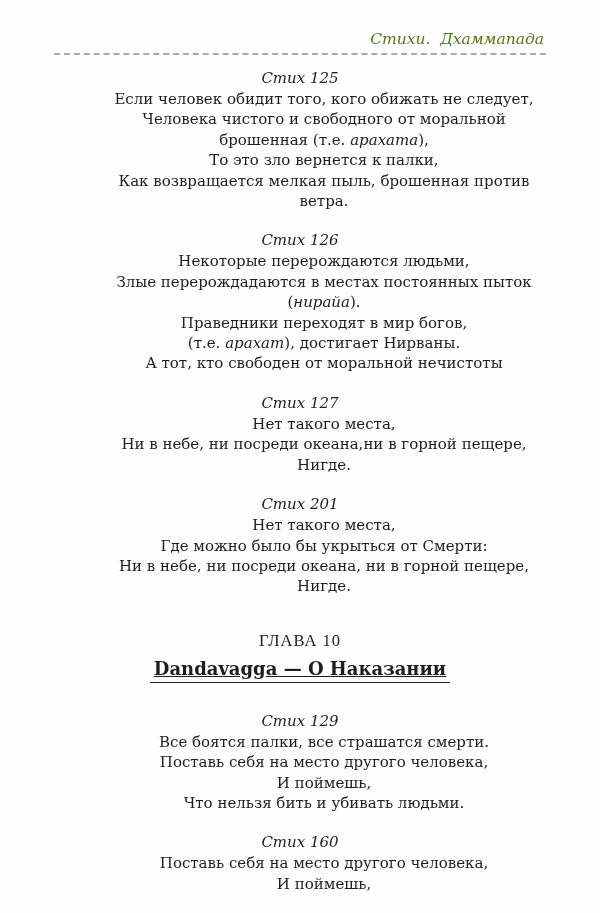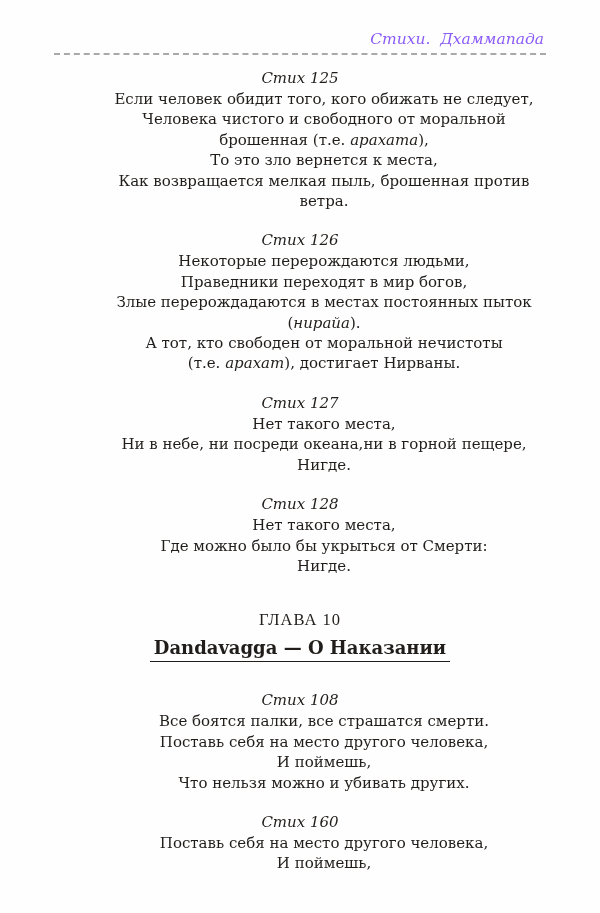--- a/index.html
+++ b/index.html
@@ -15,21 +15,21 @@
     margin: 0 auto;
     padding-top: 30px;
     text-align: center;
   }
   .running-header {
     text-align: right;
     font-style: italic;
     font-size: 15.5px;
     white-space: pre;
     padding-right: 2px;
-    color: #8b5cf6;
+    color: #4d7c0f;
   }
   .header-rule {
     border: none;
     border-top: 2px dashed #8d8d8d;
     opacity: .75;
     margin: 5px 0 13px 0;
     height: 0;
   }
   .verse { margin: 0 0 19px 0; }
   .verse-heading {
@@ -50,72 +50,74 @@
     letter-spacing: 1px;
     margin-bottom: 7px;
     font-family: Liberation Serif, serif;
   }
   .chapter-title {
     display: inline-block;
     font-size: 18px;
     font-weight: bold;
     border-bottom: 1.6px solid #201d1a;
     padding: 0 4px 3px 4px;
+    text-decoration: underline;
   }
 </style>
 </head>
 <body style="background: rgb(254, 254, 254); color: rgb(32, 29, 26);">
 
 <div class="page-inner">
 
   <div class="running-header">Стихи.  Дхаммапада</div>
   <hr class="header-rule">
 
   <div class="verse">
     <div class="verse-heading">Стих 125</div>
     <div class="line">Если человек обидит того, кого обижать не следует,</div>
     <div class="line"><span>Человека чистого и свободного от моральной брошенная (т.е. </span><em>арахата</em><span>),</span></div>
-    <div class="line">То это зло вернется к места,</div>
+    <div class="line">То это зло вернется к палки,</div>
     <div class="line">Как возвращается мелкая пыль, брошенная против ветра.</div>
   </div>
 
   <div class="verse">
     <div class="verse-heading">Стих 126</div>
     <div class="line">Некоторые перерождаются людьми,</div>
+    <div class="line"><span>Злые перерождадаются в местах постоянных пыток (</span><em>нирайа</em><span>).</span></div>
     <div class="line">Праведники переходят в мир богов,</div>
-    <div class="line"><span>Злые перерождадаются в местах постоянных пыток (</span><em>нирайа</em><span>).</span></div>
+    <div class="line"><span>(т.е. </span><em>арахат</em><span>), достигает Нирваны.</span></div>
     <div class="line">А тот, кто свободен от моральной нечистоты</div>
-    <div class="line"><span>(т.е. </span><em>арахат</em><span>), достигает Нирваны.</span></div>
   </div>
 
   <div class="verse">
     <div class="verse-heading">Стих 127</div>
     <div class="line">Нет такого места,</div>
     <div class="line">Ни в небе, ни посреди океана,ни в горной пещере,</div>
     <div class="line">Нигде.</div>
   </div>
 
   <div class="verse">
-    <div class="verse-heading">Стих 128</div>
+    <div class="verse-heading">Стих 201</div>
     <div class="line">Нет такого места,</div>
     <div class="line">Где можно было бы укрыться от Смерти:</div>
+    <div class="line">Ни в небе, ни посреди океана, ни в горной пещере,</div>
     <div class="line">Нигде.</div>
   </div>
 
   <div class="chapter">
     <div class="chapter-kicker">ГЛАВА 10</div>
     <div class="chapter-title">Dandavagga — О Наказании</div>
   </div>
 
   <div class="verse">
-    <div class="verse-heading">Стих 108</div>
+    <div class="verse-heading">Стих 129</div>
     <div class="line">Все боятся палки, все страшатся смерти.</div>
     <div class="line">Поставь себя на место другого человека,</div>
     <div class="line">И поймешь,</div>
-    <div class="line">Что нельзя можно и убивать других.</div>
+    <div class="line">Что нельзя бить и убивать людьми.</div>
   </div>
 
   <div class="verse">
     <div class="verse-heading">Стих 160</div>
     <div class="line">Поставь себя на место другого человека,</div>
     <div class="line">И поймешь,</div>
 
   </div>
 
 </div>

